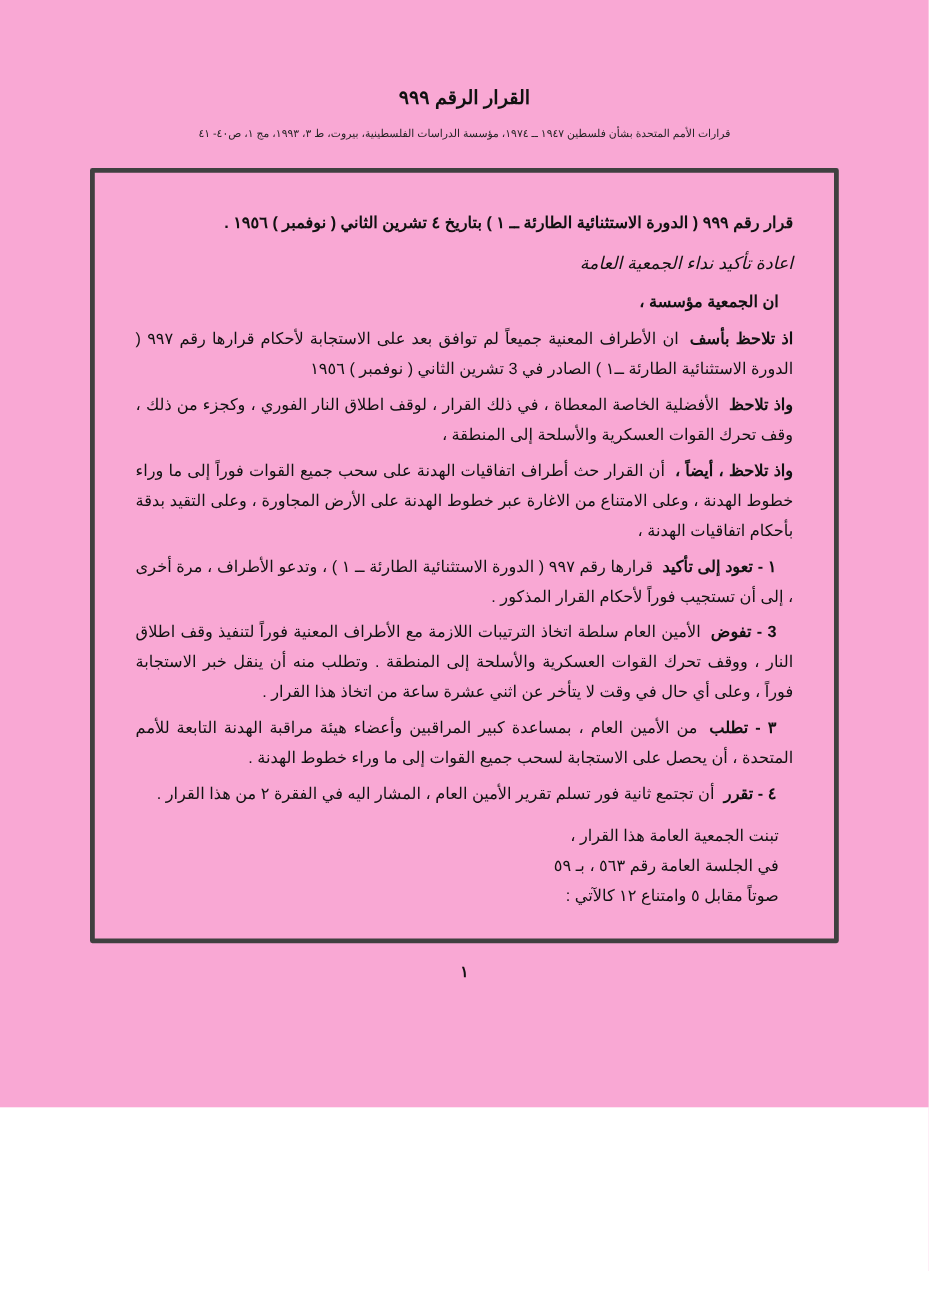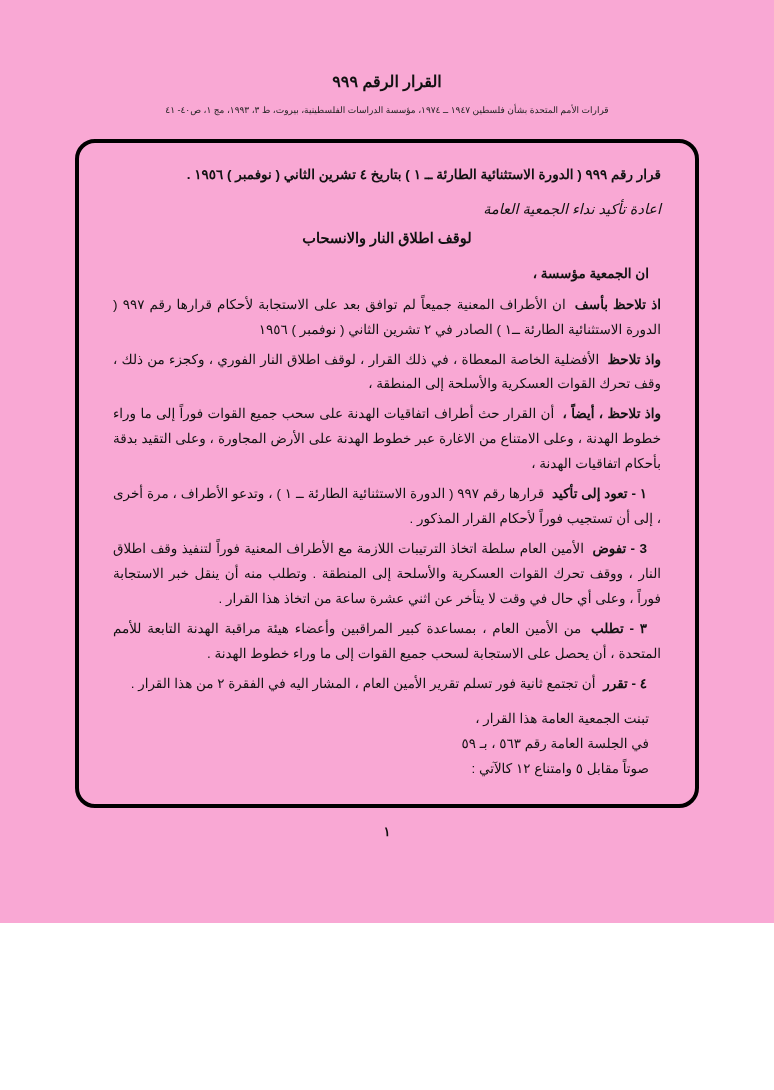--- a/index.html
+++ b/index.html
@@ -29,23 +29,23 @@
     direction: rtl;
     text-align: center;
     font-size: 9px;
     margin-top: 14px;
     color: #222;
   }
   .green-box {
     width: 624px;
     box-sizing: border-box;
     margin: 24px auto 0 auto;
-    border: 4px solid #000000;
-    border-radius: 20px;
-    padding: 20px 34px 22px 34px;
+    border: 4px solid #404040;
+    border-radius: 2px;
+    padding: 30px 34px 22px 34px;
     direction: rtl;
     text-align: justify;
     font-size: 13.5px;
     line-height: 1.85;
   }
   .box-heading {
     font-weight: bold;
     margin: 0 0 8px 0;
   }
   .subtitle-script {
@@ -97,27 +97,26 @@
   <div class="doc-title">القرار الرقم ٩٩٩</div>
 
   <div class="doc-citation">قرارات الأمم المتحدة بشأن فلسطين ١٩٤٧ ــ ١٩٧٤، مؤسسة الدراسات الفلسطينية، بيروت، ط ٣، ١٩٩٣، مج ١، ص٤٠- ٤١</div>
 
   <div class="green-box">
 
     <p class="box-heading">قرار رقم ٩٩٩ ( الدورة الاستثنائية الطارئة ــ ١ ) بتاريخ ٤ تشرين الثاني ( نوفمبر ) ١٩٥٦ .</p>
 
     <p class="subtitle-script">اعادة تأكيد نداء الجمعية العامة</p>
 
-    <p class="subtitle-bold">لوقف اطلاق النار والانسحاب</p>
 
     <p class="preamble">ان الجمعية مؤسسة ،</p>
 
     <p class="para">
       <span class="lead">اذ تلاحظ بأسف</span>
-      <span>ان الأطراف المعنية جميعاً لم توافق بعد على الاستجابة لأحكام قرارها رقم ٩٩٧ ( الدورة الاستثنائية الطارئة ــ١ ) الصادر في ٢ تشرين الثاني ( نوفمبر ) ١٩٥٦</span>
+      <span>ان الأطراف المعنية جميعاً لم توافق بعد على الاستجابة لأحكام قرارها رقم ٩٩٧ ( الدورة الاستثنائية الطارئة ــ١ ) الصادر في 3 تشرين الثاني ( نوفمبر ) ١٩٥٦</span>
     </p>
 
     <p class="para">
       <span class="lead">واذ تلاحظ</span>
       <span>الأفضلية الخاصة المعطاة ، في ذلك القرار ، لوقف اطلاق النار الفوري ، وكجزء من ذلك ، وقف تحرك القوات العسكرية والأسلحة إلى المنطقة ،</span>
     </p>
 
     <p class="para">
       <span class="lead">واذ تلاحظ ، أيضاً ،</span>
       <span>أن القرار حث أطراف اتفاقيات الهدنة على سحب جميع القوات فوراً إلى ما وراء خطوط الهدنة ، وعلى الامتناع من الاغارة عبر خطوط الهدنة على الأرض المجاورة ، وعلى التقيد بدقة بأحكام اتفاقيات الهدنة ،</span>

